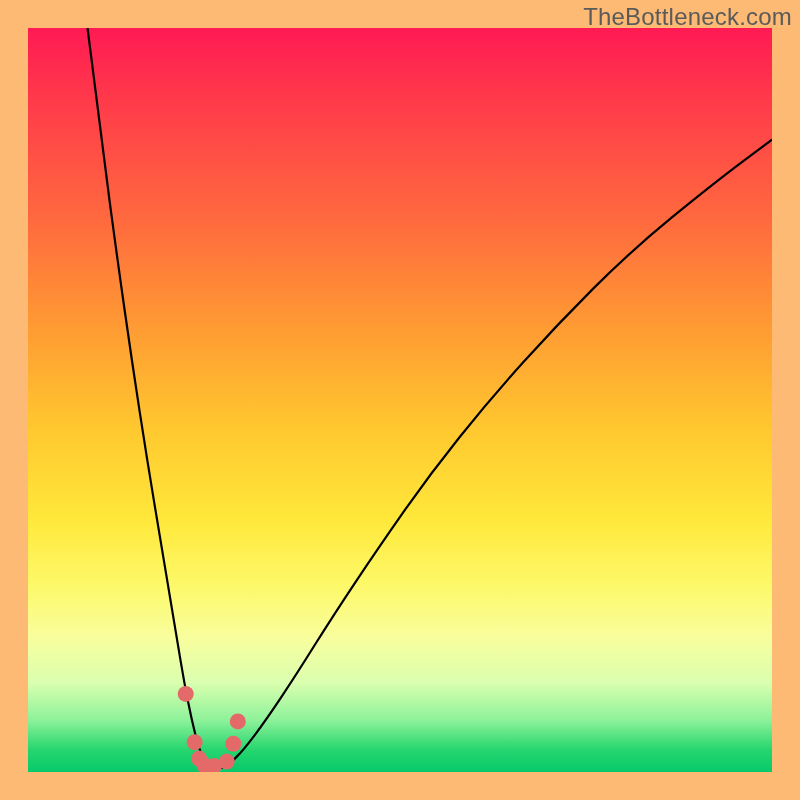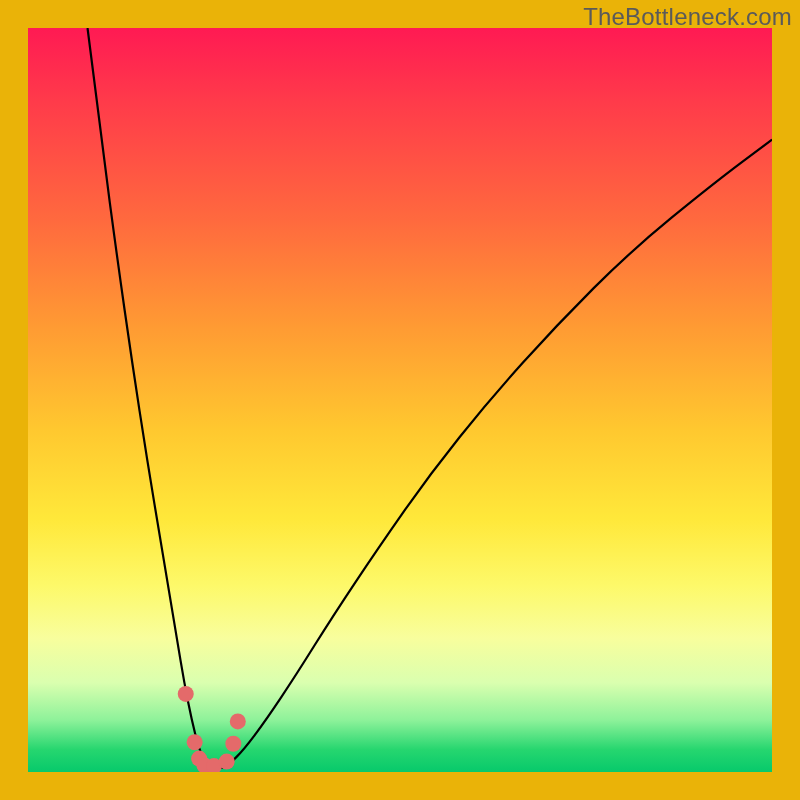--- a/index.html
+++ b/index.html
@@ -10,21 +10,21 @@
     overflow: hidden;
     background: #000;
     font-family: Arial, Helvetica, sans-serif;
   }
   .frame {
     position: absolute;
     top: 0;
     left: 0;
     width: 800px;
     height: 800px;
-    background: #eab308;
+    background: #fdba74;
   }
   .plot {
     position: absolute;
     top: 28px;
     left: 28px;
     width: 744px;
     height: 744px;
     background: linear-gradient(
       to bottom,
       #ff1a53 0%,

